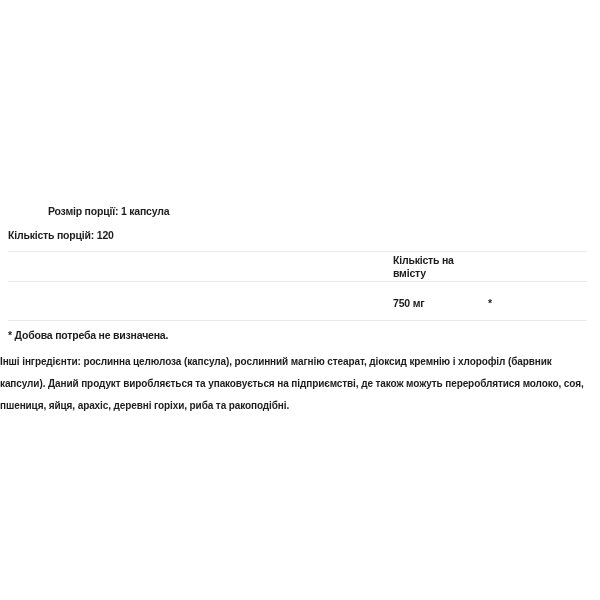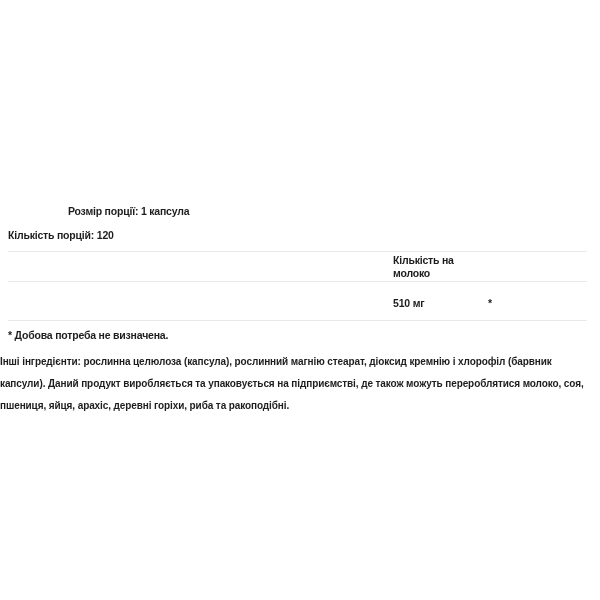--- a/index.html
+++ b/index.html
@@ -22,21 +22,21 @@
     width: 600px; height: 600px;
   }
   .txt {
     position: absolute;
     font-weight: 700;
     font-size: 10.5px;
     line-height: 13px;
     letter-spacing: -0.2px;
     color: #1d1d1f;
   }
-  .serving        { left: 24px; top: 205px; white-space: nowrap; padding-left: 44px; }
+  .serving        { left: 4px; top: 205px; white-space: nowrap; padding-left: 44px; }
   .servings       { left: 8px; top: 229px; white-space: nowrap; }
   .divider {
     position: absolute;
     left: 8px;
     width: 579px;
     height: 1px;
     background: #e9e9e9;
   }
   .d1 { top: 251px; }
   .d2 { top: 281px; }
@@ -60,27 +60,27 @@
 <body>
 
 <div class="panel">
 
   <div class="txt serving">Розмір порції: 1 капсула</div>
 
   <div class="txt servings">Кількість порцій: 120</div>
 
   <div class="divider d1"></div>
 
-  <div class="txt colhead-amount">Кількість на молоко</div>
+  <div class="txt colhead-amount">Кількість на вмісту</div>
 
 
   <div class="divider d2"></div>
 
 
-  <div class="txt row-amount">510 мг</div>
+  <div class="txt row-amount">750 мг</div>
 
   <div class="txt row-dv">*</div>
 
   <div class="divider d3"></div>
 
   <div class="txt footnote">* Добова потреба не визначена.</div>
 
   <div class="txt other">Інші інгредієнти: рослинна целюлоза (капсула), рослинний магнію стеарат, діоксид кремнію і хлорофіл (барвник капсули). Даний продукт виробляється та упаковується на підприємстві, де також можуть перероблятися молоко, соя, пшениця, яйця, арахіс, деревні горіхи, риба та ракоподібні.</div>
 
 </div>

